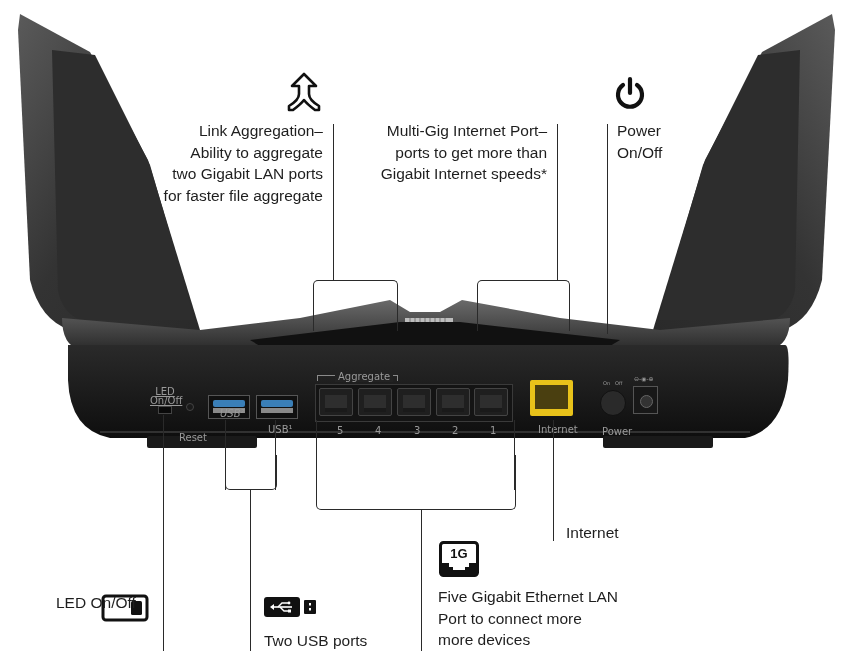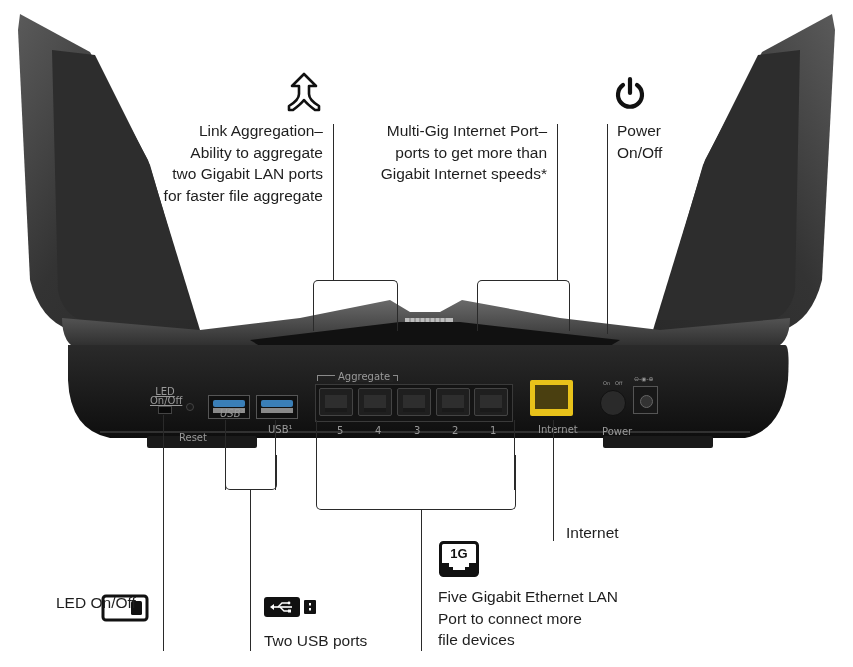--- a/index.html
+++ b/index.html
@@ -198,17 +198,17 @@
 <div class="bracket br-bot" style="left:316px;top:455px;width:198px;height:54px;"></div>
 <div class="line vl" style="left:421px;top:509px;height:142px;"></div>
 <svg class="abs" style="left:439px;top:541px" width="40" height="36" viewBox="0 0 40 36">
   <rect x="1.5" y="1.5" width="37" height="33" rx="3" fill="#fff" stroke="#111" stroke-width="3"></rect>
   <path d="M1.5,22 L10,22 L10,26 L14,26 L14,29 L26,29 L26,26 L30,26 L30,22 L38.5,22 L38.5,32 Q38.5,34.5 36,34.5 L4,34.5 Q1.5,34.5 1.5,32 Z" fill="#111"></path>
   <text x="20" y="17" text-anchor="middle" font-family="Liberation Sans, sans-serif" font-weight="bold" font-size="13" fill="#111">1G</text>
 </svg>
 <div class="abs callout" style="left:438px;top:586px;">
   <div>Five Gigabit Ethernet LAN</div>
   <div>Port to connect more</div>
-  <div>file devices</div>
+  <div>more devices</div>
 </div>
 
 <div class="line vl" style="left:553px;top:420px;height:121px;"></div>
 <div class="abs callout" style="left:566px;top:522px;">Internet</div>
 
 </body></html>

